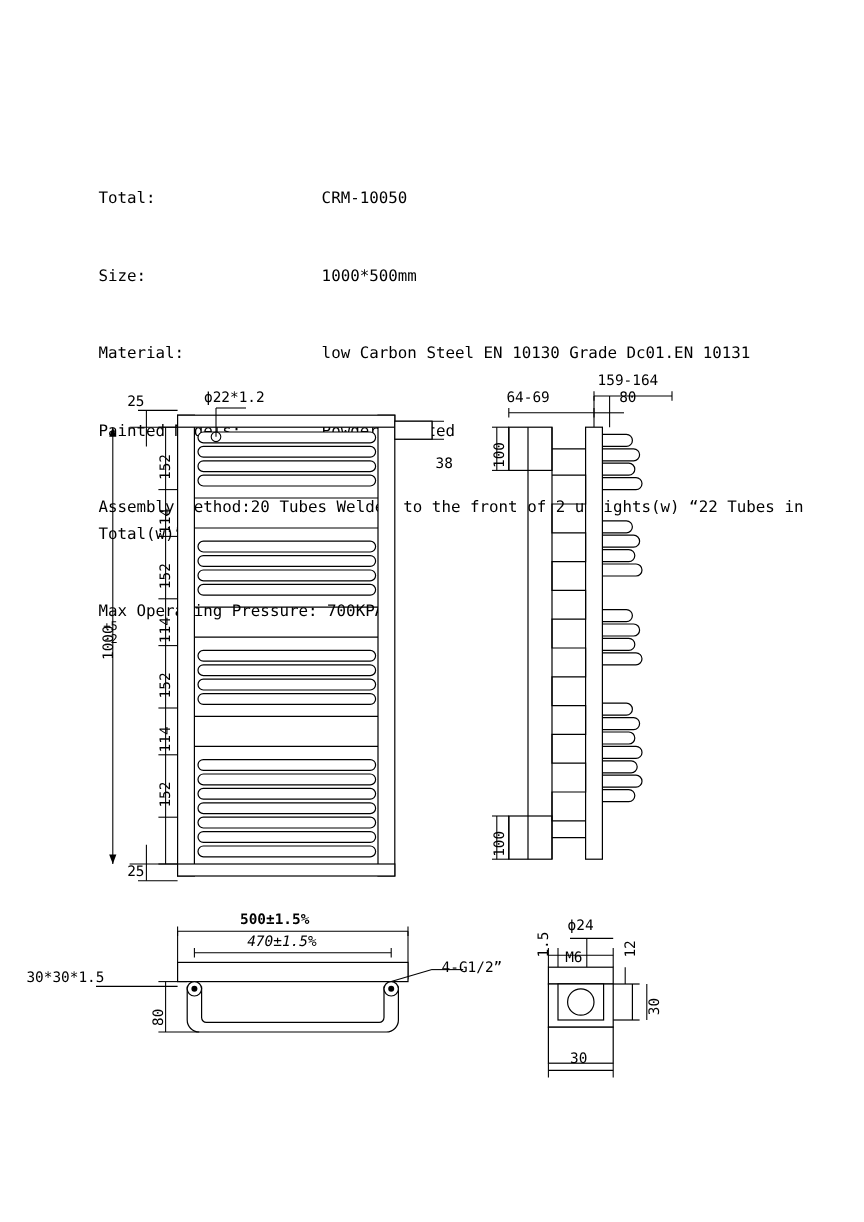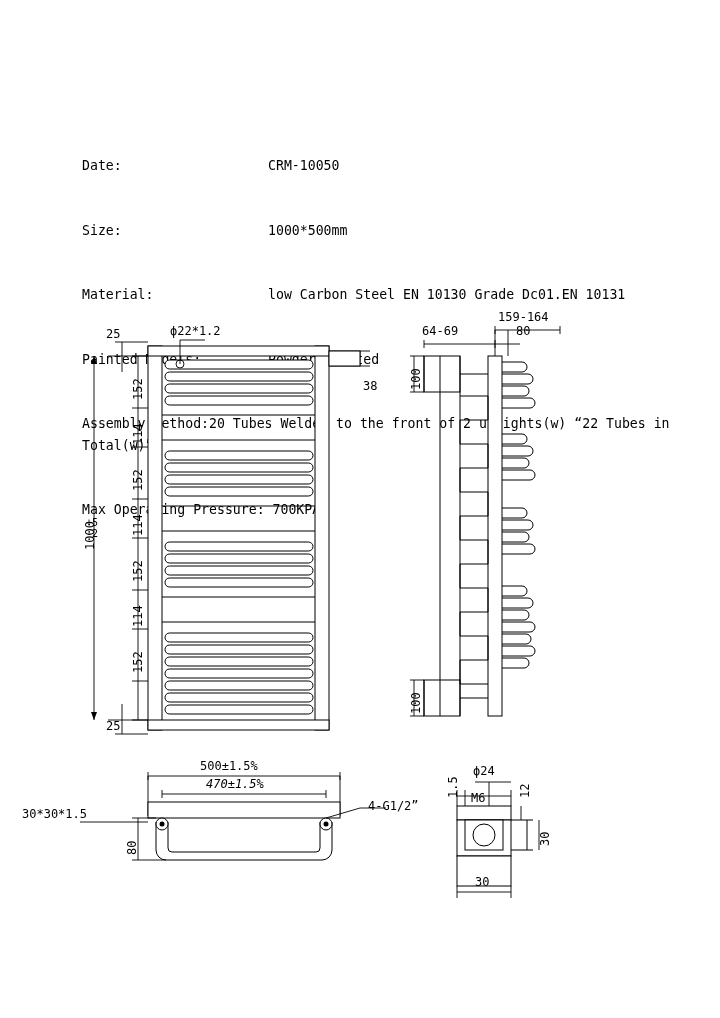--- a/index.html
+++ b/index.html
@@ -60,21 +60,21 @@
   .ln-thin { stroke: #000; stroke-width: 0.9; fill: none; }
   .fillw { fill: #ffffff; stroke: #000; stroke-width: 1; }
 </style>
 </head>
 <body>
 
 <div class="sheet">
 
   <div class="spec">
     <div class="spec-line">
-      <span class="k">Date:</span>
+      <span class="k">Total:</span>
       <span class="v">CRM-10050</span>
     </div>
     <div class="spec-line">
       <span class="k">Size:</span>
       <span class="v">1000*500mm</span>
     </div>
     <div class="spec-line">
       <span class="k">Material:</span>
       <span class="v">low Carbon Steel EN 10130 Grade Dc01.EN 10131</span>
     </div>
@@ -314,21 +314,21 @@
         <line x1="340" y1="48" x2="366" y2="48"></line>
       </g>
 
       <g class="ln-thin">
         <line x1="118" y1="58" x2="118" y2="100"></line>
         <line x1="112" y1="58" x2="136" y2="58"></line>
         <line x1="112" y1="100" x2="146" y2="100"></line>
       </g>
     </svg>
 
-    <div class="dim-txt" style="left:180px; top:0px;">500±1.5%</div>
+    <div class="dim-txt" style="left:180px; top:0px;font-weight:bold;">500±1.5%</div>
     <div class="dim-txt" style="left:186px; top:18px;font-style:italic;">470±1.5%</div>
     <div class="dim-txt" style="left:2px; top:48px;">30*30*1.5</div>
     <div class="dim-txt vert" style="left:106px; top:95px;">80</div>
     <div class="dim-txt" style="left:348px; top:40px;">4-G1/2”</div>
   </div>
 
   <div style="position:absolute; left:415px; top:760px; width:210px; height:140px;">
     <svg width="210" height="140" viewBox="0 0 210 140">
 
       <g class="ln-thin">

